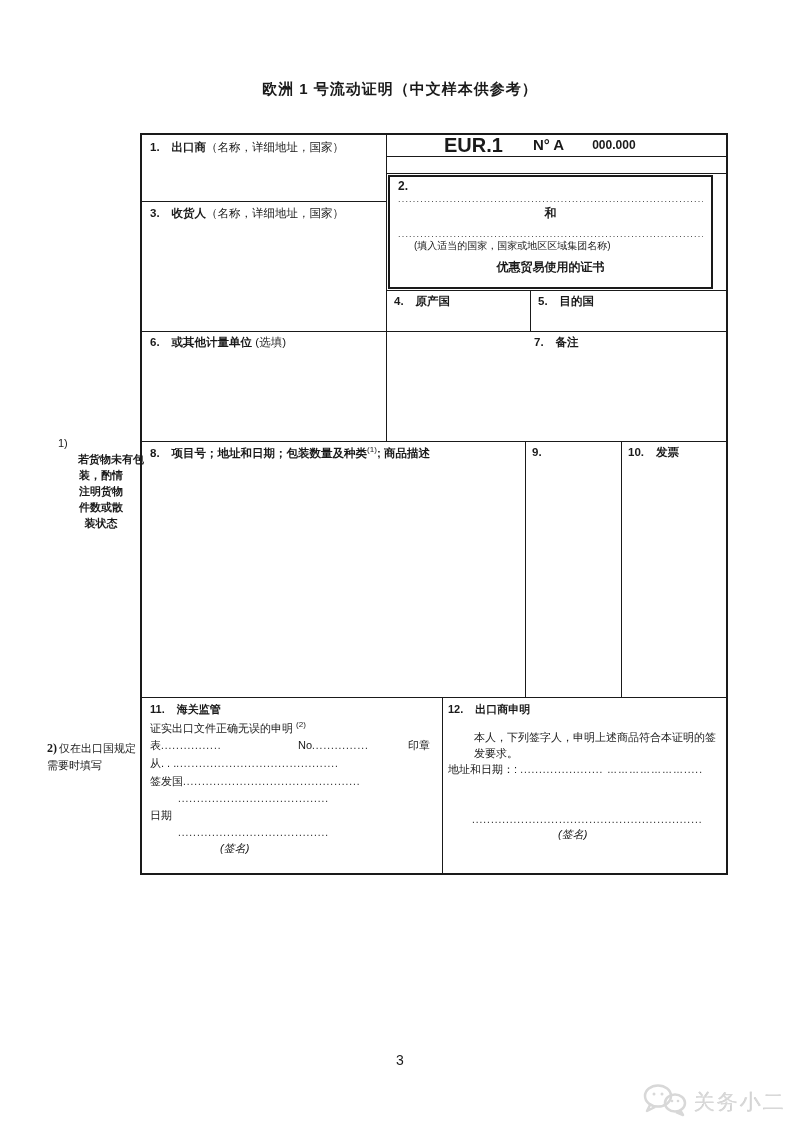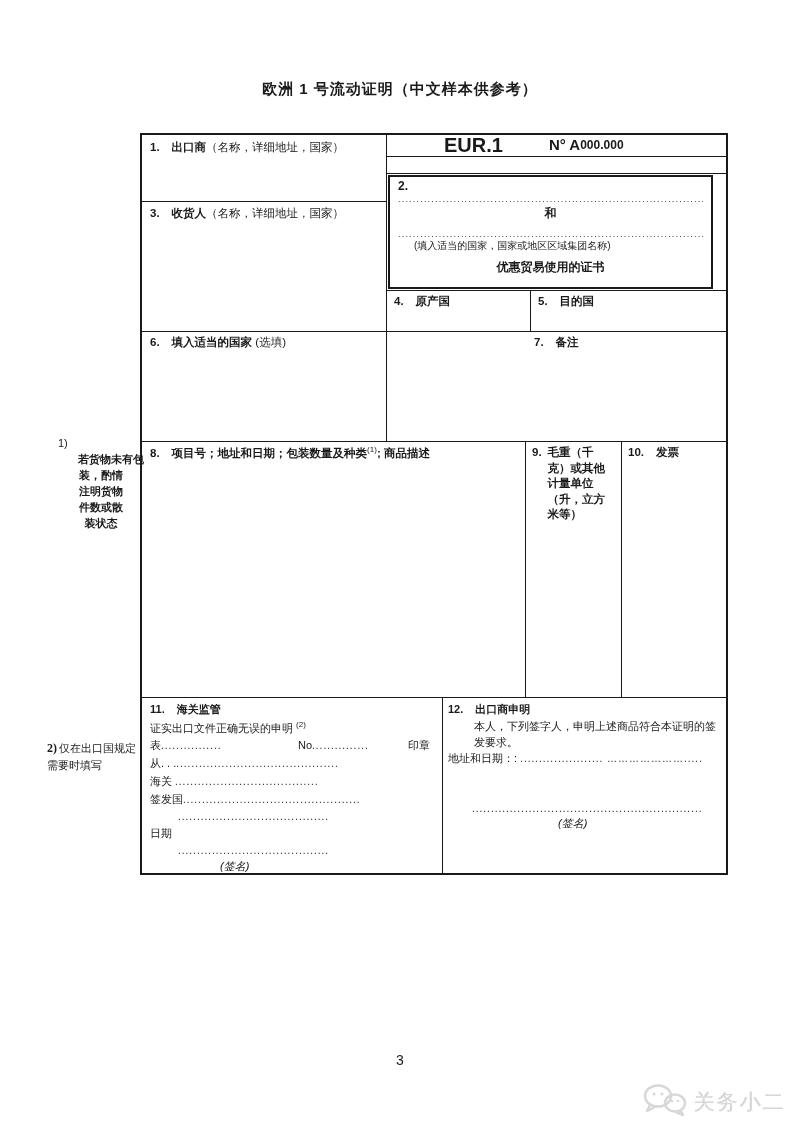--- a/index.html
+++ b/index.html
@@ -35,32 +35,32 @@
   .h-row8bot { left:0;     top:562px; width:584px; height:1px; }
   .v-1112    { left:300px; top:562px; width:1px;  height:176px; }
 
   .box2-frame {
     position:absolute; left:246px; top:40px; width:325px; height:114px;
     border:2px solid #1a1a1a; padding:2px 8px 0 8px; overflow:hidden;
   }
 
   .cell { position:absolute; font-size:11.5px; line-height:1.35; }
   .num  { font-weight:bold; margin-right:12px; }
-  .lbl  { font-weight:bold; }
+  .lbl  { font-weight:bold;text-align:center; }
   .hint { font-weight:normal; }
   sup.fnote { font-size:8px; vertical-align:super; font-weight:normal; }
 
   .c1 { left:8px; top:5px;  width:232px; }
   .c3 { left:8px; top:71px; width:232px; }
 
   .eur-row { left:244px; top:0; width:340px; height:21px;
     display:flex; align-items:center; }
   .eur-main   { font-size:20px; font-weight:bold; margin-left:58px; }
-  .eur-no     { font-size:15px; font-weight:bold; margin-left:46px; }
-  .eur-serial { font-size:12px; font-weight:bold; }
+  .eur-no     { font-size:15px; font-weight:bold; margin-left:30px; }
+  .eur-serial { font-size:12px; font-weight:bold; margin-left:28px; }
 
   .notice-row { left:244px; top:23px; width:340px; text-align:center;
     font-size:10.5px; }
 
   .b2-num  { font-size:12px; font-weight:bold; }
   .b2-dots { font-size:9px; letter-spacing:1.2px; white-space:nowrap;
     overflow:hidden; color:#333; margin-top:1px; }
   .b2-and  { text-align:center; font-size:12px; font-weight:bold; margin-top:1px; }
   .b2-dots2{ margin-top:7px; }
   .b2-fill { font-size:10px; padding-left:16px; }
@@ -81,21 +81,21 @@
   .c11 .row { margin-top:3px; white-space:nowrap; overflow:hidden; }
   .dt { letter-spacing:1px; font-size:10px; color:#222; }
   .seal-row { display:flex; align-items:baseline; }
   .seal-row .f1 { width:148px; }
   .seal-row .f2 { width:100px; }
   .seal-row .f3 { margin-left:10px; }
   .indent { padding-left:28px; }
   .sign { font-style:italic; padding-left:70px; margin-top:1px; }
 
   .c12 { left:306px; top:567px; width:278px; font-size:11px; }
-  .c12 .body { margin-top:1px; padding-left:26px; width:268px; line-height:1.5; }
+  .c12 .body { margin-top:12px; padding-left:26px; width:268px; line-height:1.5; }
   .c12 .addr { white-space:nowrap; overflow:hidden; }
   .c12 .dline { margin-top:36px; padding-left:24px; white-space:nowrap; overflow:hidden; }
   .c12 .sign { padding-left:110px; }
 
   
   .mnote1 { position:absolute; left:58px; top:436px; width:86px;
     font-size:11px; line-height:1.45; }
   .mnote1 .nnum { font-weight:normal; }
   .mnote1 .nline { font-weight:bold; text-align:center; }
   .mnote1 .first { text-align:right; }
@@ -158,47 +158,45 @@
     </div>
 
     <div class="cell c4">
       <span class="num">4.</span><span class="lbl">原产国</span>
     </div>
     <div class="cell c5">
       <span class="num">5.</span><span class="lbl">目的国</span>
     </div>
 
     <div class="cell c6">
-      <span class="num">6.</span><span class="lbl">填入适当的国家</span> <span class="hint">(选填)</span>
+      <span class="num">6.</span><span class="lbl">或其他计量单位</span> <span class="hint">(选填)</span>
     </div>
     <div class="cell c7">
       <span class="num">7.</span><span class="lbl">备注</span>
     </div>
 
     <div class="cell c8">
       <span class="num">8.</span><span class="lbl">项目号；地址和日期；包装数量及种类</span><sup class="fnote">(1)</sup><span class="lbl">; 商品描述</span>
     </div>
     <div class="cell c9">
       <span class="num">9.</span>
-        <span class="lbl">毛重（千克）或其他计量单位（升，立方米等）</span>
     </div>
     <div class="cell c10">
       <span class="num">10.</span><span class="lbl">发票</span>
     </div>
 
     <div class="cell c11">
       <div><span class="num">11.</span><span class="lbl">海关监管</span></div>
       <div class="row"><span>证实出口文件正确无误的申明</span> <sup class="fnote">(2)</sup></div>
       <div class="row seal-row">
         <span class="f1"><span>表</span><span class="dt">................</span></span>
         <span class="f2"><span>No</span><span class="dt">...............</span></span>
         <span class="f3">印章</span>
       </div>
       <div class="row"><span>从. . .</span><span class="dt">...........................................</span></div>
-      <div class="row"><span>海关 </span><span class="dt">......................................</span></div>
       <div class="row"><span>签发国</span><span class="dt">...............................................</span></div>
       <div class="row indent dt">........................................</div>
       <div class="row">日期</div>
       <div class="row indent dt">........................................</div>
       <div class="sign">(签名)</div>
     </div>
 
     <div class="cell c12">
       <div><span class="num">12.</span><span class="lbl">出口商申明</span></div>
       <div class="body">本人，下列签字人，申明上述商品符合本证明的签发要求。</div>

